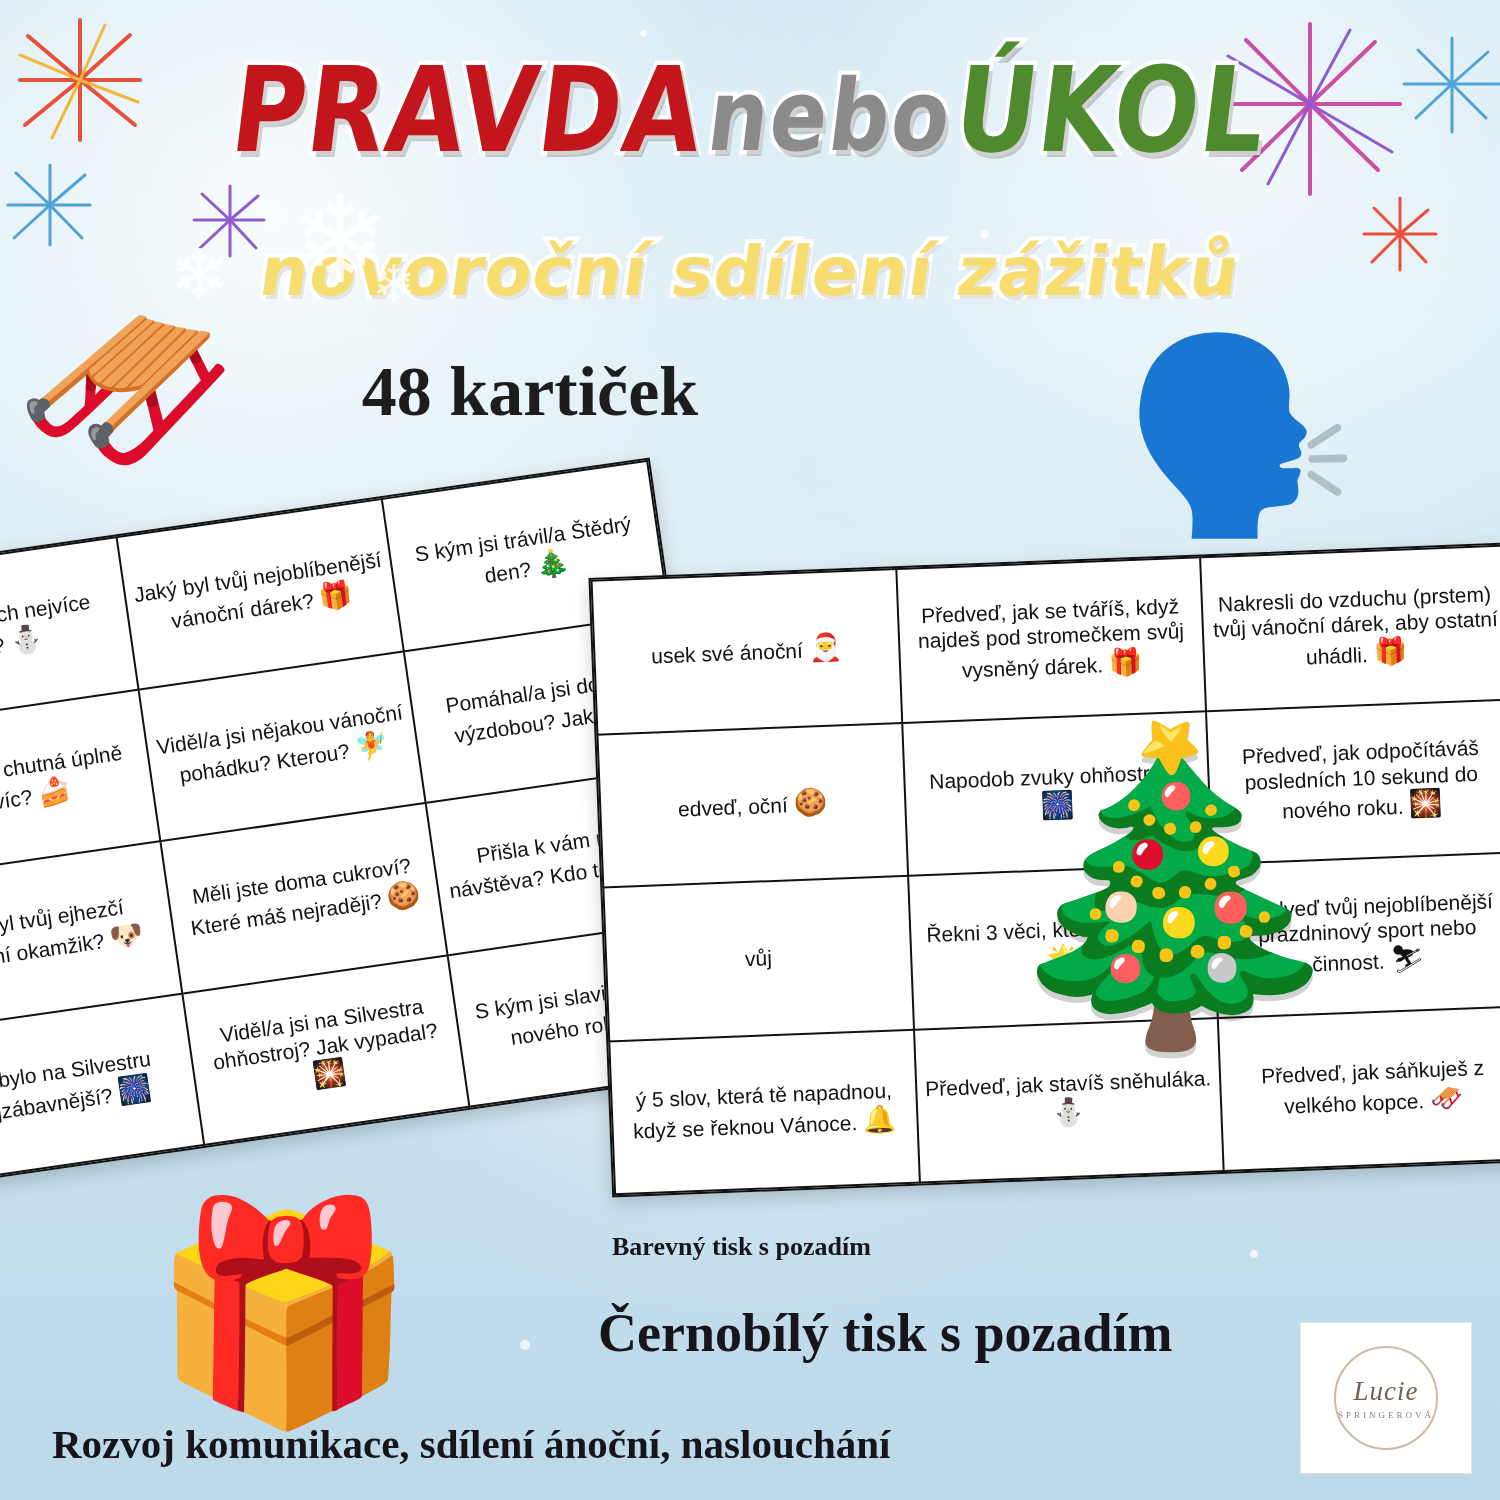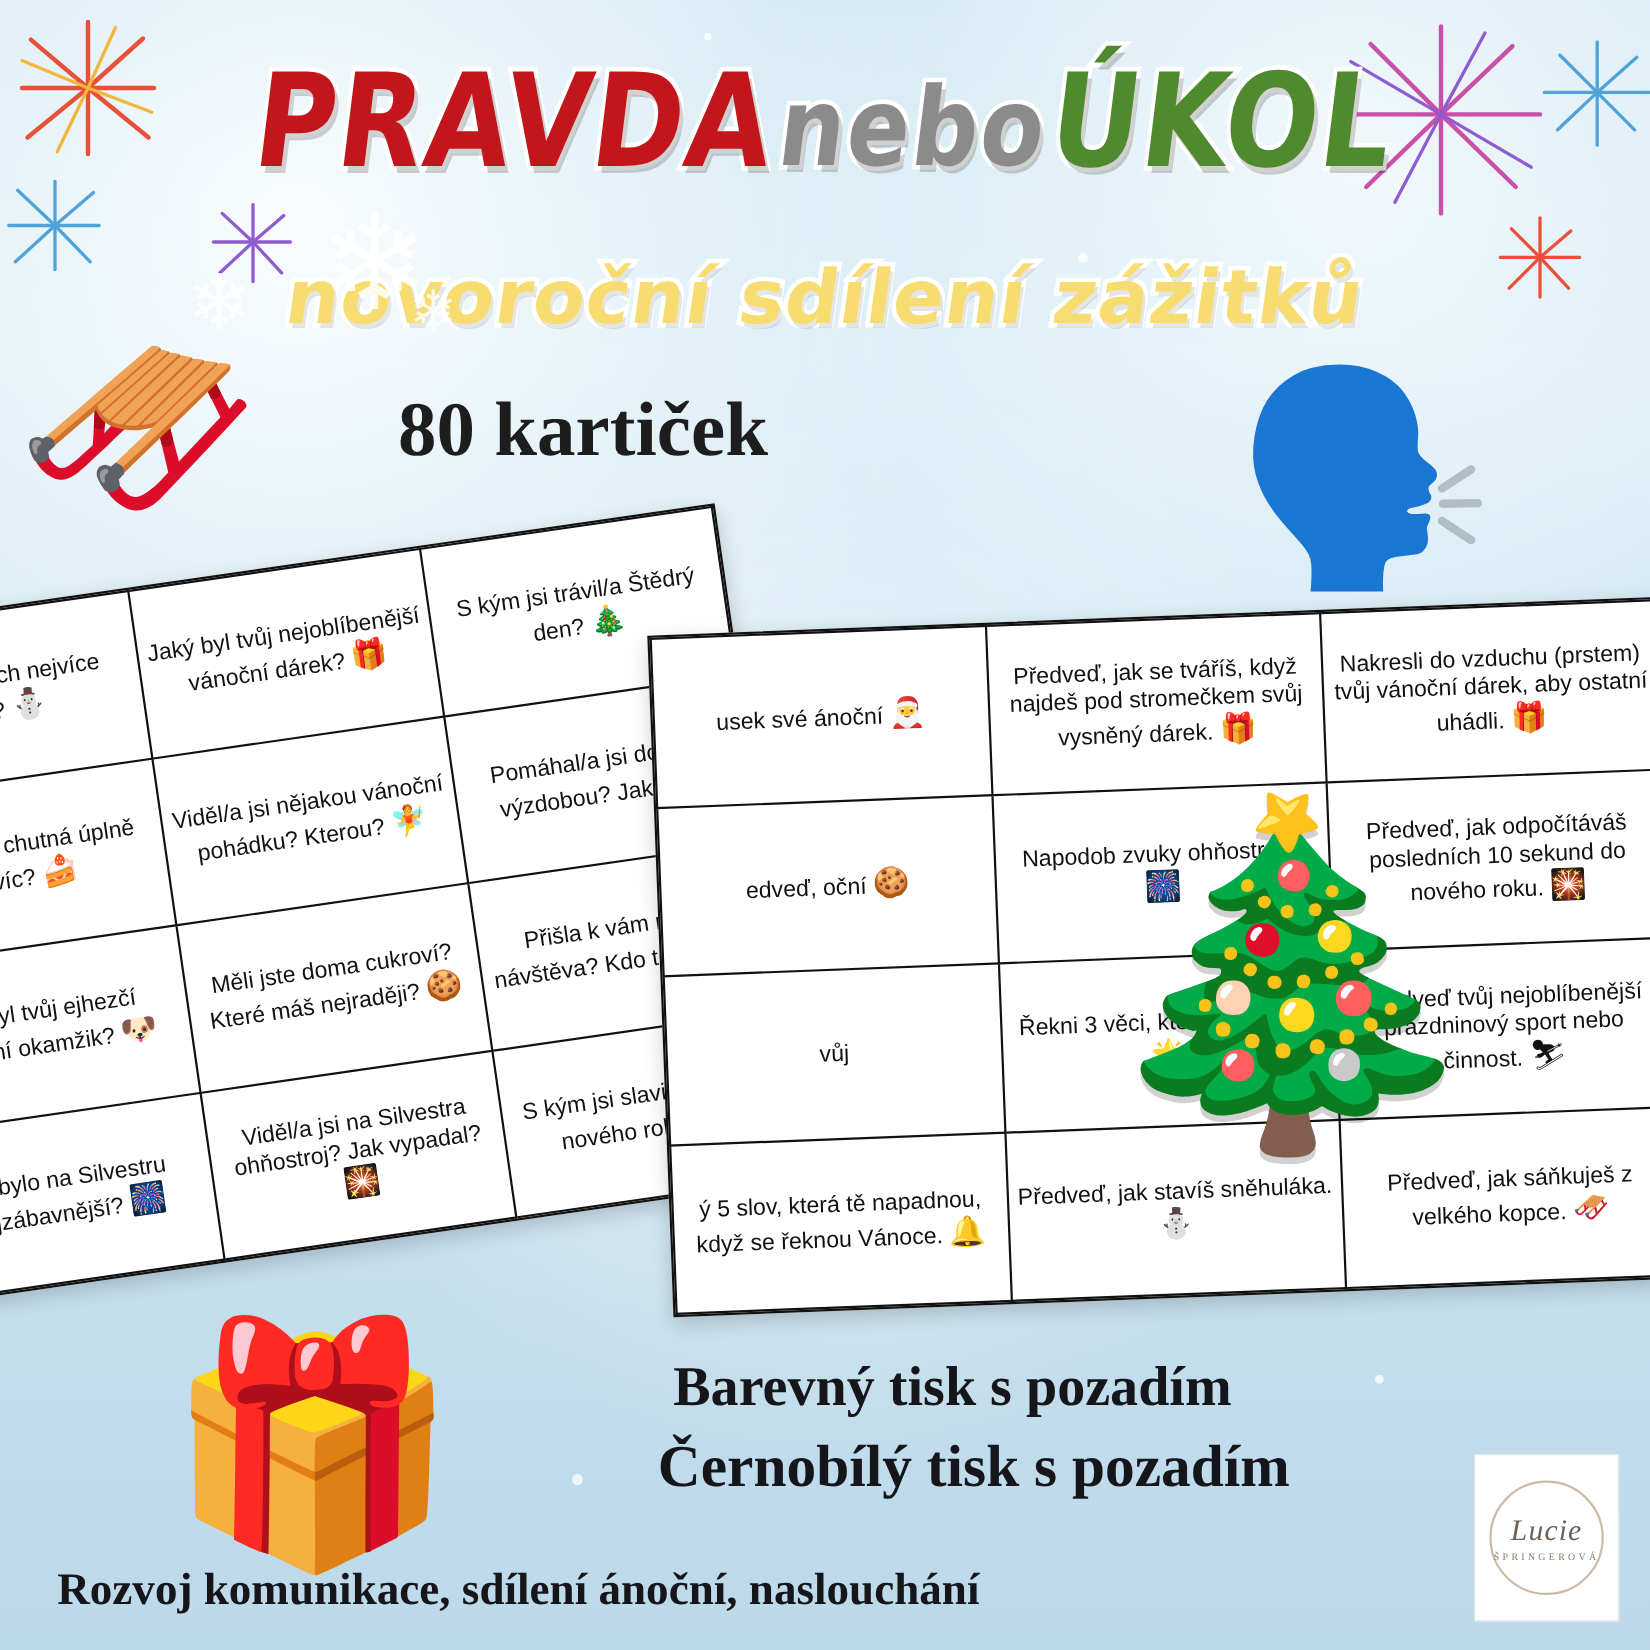--- a/index.html
+++ b/index.html
@@ -56,27 +56,27 @@
     position:absolute; top: 352px; left: 0; width: 1060px; text-align:center;
     font-family:"Liberation Serif", serif; font-weight:bold;
     font-size: 70px; color:#1d1d1d;
   }
 
   
   .bt {
     position:absolute; font-family:"Liberation Serif", serif; font-weight:bold;
     color:#15151a; white-space:nowrap;
   }
-  .bt1 { top: 1232px; left: 612px; font-size: 51px; }
+  .bt1 { top: 1232px; left: 612px; font-size: 26px; }
   .bt2 { top: 1302px; left: 598px; font-size: 54px; }
   .bt3 { top: 1420px; left: 52px; font-size: 41px; }
 
   
   .logo {
-    position:absolute; right: 28px; bottom: 26px; width: 132px; height: 152px;
+    position:absolute; right: 28px; bottom: 26px; width: 172px; height: 152px;
     background:#fff; border:1px solid #e2e2e2;
     display:flex; align-items:center; justify-content:center; flex-direction:column;
   }
   .logo .ring {
     position:absolute; width:104px; height:104px; border-radius:50%;
     border:2px solid #cbbba6;
   }
   .logo .nm {
     position:relative; font-family:"Liberation Serif", serif; font-style:italic;
     font-size: 27px; color:#6d6257; letter-spacing:1px;
@@ -224,21 +224,21 @@
 <div class="snow" style="left:520px;top:1340px;width:10px;height:10px;"></div>
 <div class="snow" style="left:1250px;top:1250px;width:8px;height:8px;"></div>
 
 <div class="title-row">
   <span class="title-word w-pravda">PRAVDA</span>
   <span class="title-word w-nebo">nebo</span>
   <span class="title-word w-ukol">ÚKOL</span>
 </div>
 
 <div class="subtitle">novoroční sdílení zážitků</div>
-<div class="count">80 kartiček</div>
+<div class="count">48 kartiček</div>
 
 <div class="ill" id="ill-flake1">❄</div>
 <div class="ill" id="ill-flake2">❄</div>
 <div class="ill" id="ill-flake3">❄</div>
 <div class="ill" id="ill-sled">🛷</div>
 <div class="ill" id="ill-talk">🗣️</div>
 <div class="ill" id="ill-gifts">🎁</div>
 
 <div class="sheet" id="sheet-left">
   <table>

